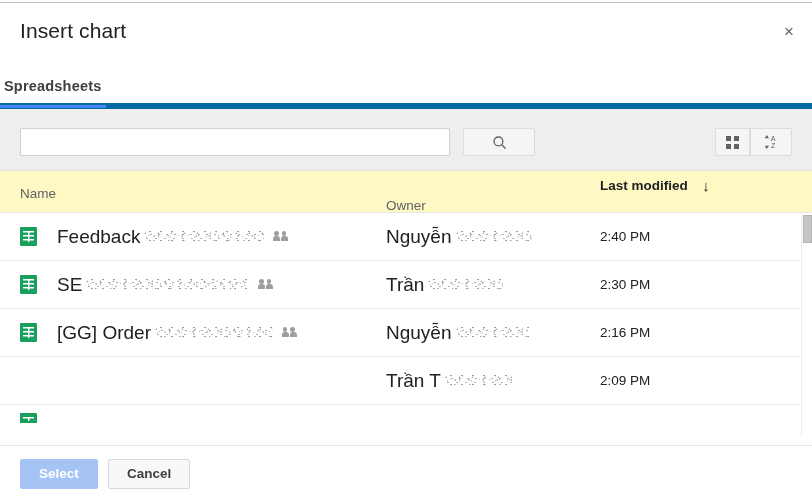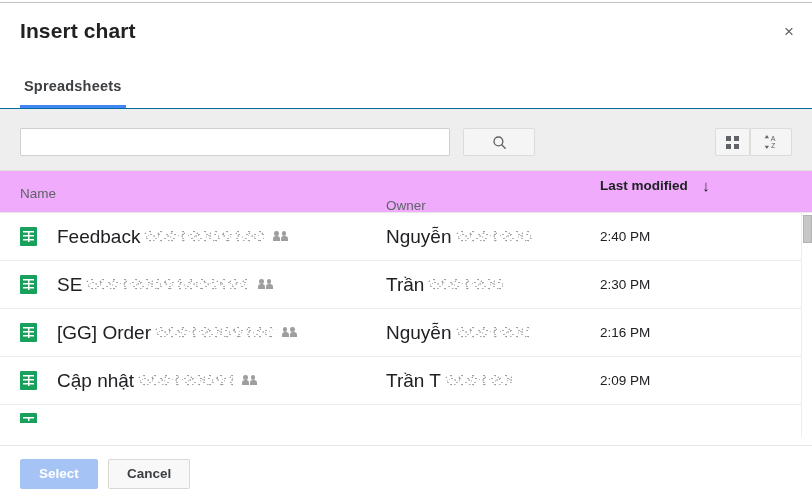--- a/index.html
+++ b/index.html
@@ -39,21 +39,21 @@
   .dlg-header {
     position: relative;
     height: 62px;
   }
   .dlg-title {
     position: absolute;
     left: 20px;
     top: 16px;
     font-size: 21px;
     color: #212121;
-    font-weight: 700;
+    font-weight: 400;
     letter-spacing: .1px;
     white-space: nowrap;
   }
   .close-btn {
     position: absolute;
     right: 10px;
     top: 15px;
     width: 26px;
     height: 26px;
     display: flex;
@@ -66,22 +66,21 @@
     background: transparent;
     border: 0;
     padding: 0;
     font-family: "Liberation Sans", sans-serif;
   }
 
   
   .tabs {
     position: relative;
     height: 44px;
-    border-bottom: 1px solid #0369a1;
-    padding-left: 20px;
+    border-bottom: 6px solid #0369a1;
     box-sizing: border-box;
   }
   .tab {
     display: inline-block;
     position: relative;
     font-size: 14.5px;
     font-weight: bold;
     color: #3c4043;
     line-height: 42px;
     padding: 0 4px;
@@ -159,21 +158,21 @@
     grid-template-columns: 5px 5px;
     grid-template-rows: 5px 5px;
     gap: 3px;
   }
   .grid-glyph i { background: #5f6368; display: block; }
 
   
   .list-head {
     position: relative;
     height: 42px;
-    background: #f0abfc;
+    background: #fef9c3;
     border-bottom: 1px solid #e8e8e8;
     box-sizing: border-box;
   }
   .col-name   { position: absolute; left: 20px;  top: 13px; }
   .col-owner  { position: absolute; left: 386px; top: 7px; margin-top: 18px; }
   .col-modif  { position: absolute; left: 600px; top: 5px; }
   .col-label {
     font-size: 13.5px;
     color: #5f6368;
     white-space: nowrap;
@@ -467,31 +466,20 @@
       <div class="cell-owner">
         <span class="row-text">Nguyễn</span>
         <span class="redacted" style="width:74px"></span>
       </div>
       <div class="cell-modif">
         <span class="time-text">2:16 PM</span>
       </div>
     </div>
 
     <div class="row">
-      <div class="cell-name">
-        <span class="sheet-icon"></span>
-        <span class="row-text">Cập nhật</span>
-        <span class="redacted" style="width:95px"></span>
-        <span class="people-icon">
-          <i class="h1"></i>
-            <i class="h2"></i>
-            <b class="b1"></b>
-            <b class="b2"></b>
-        </span>
-      </div>
       <div class="cell-owner">
         <span class="row-text">Trần T</span>
         <span class="redacted" style="width:68px"></span>
       </div>
       <div class="cell-modif">
         <span class="time-text">2:09 PM</span>
       </div>
     </div>
 
     <div class="row clipped">

